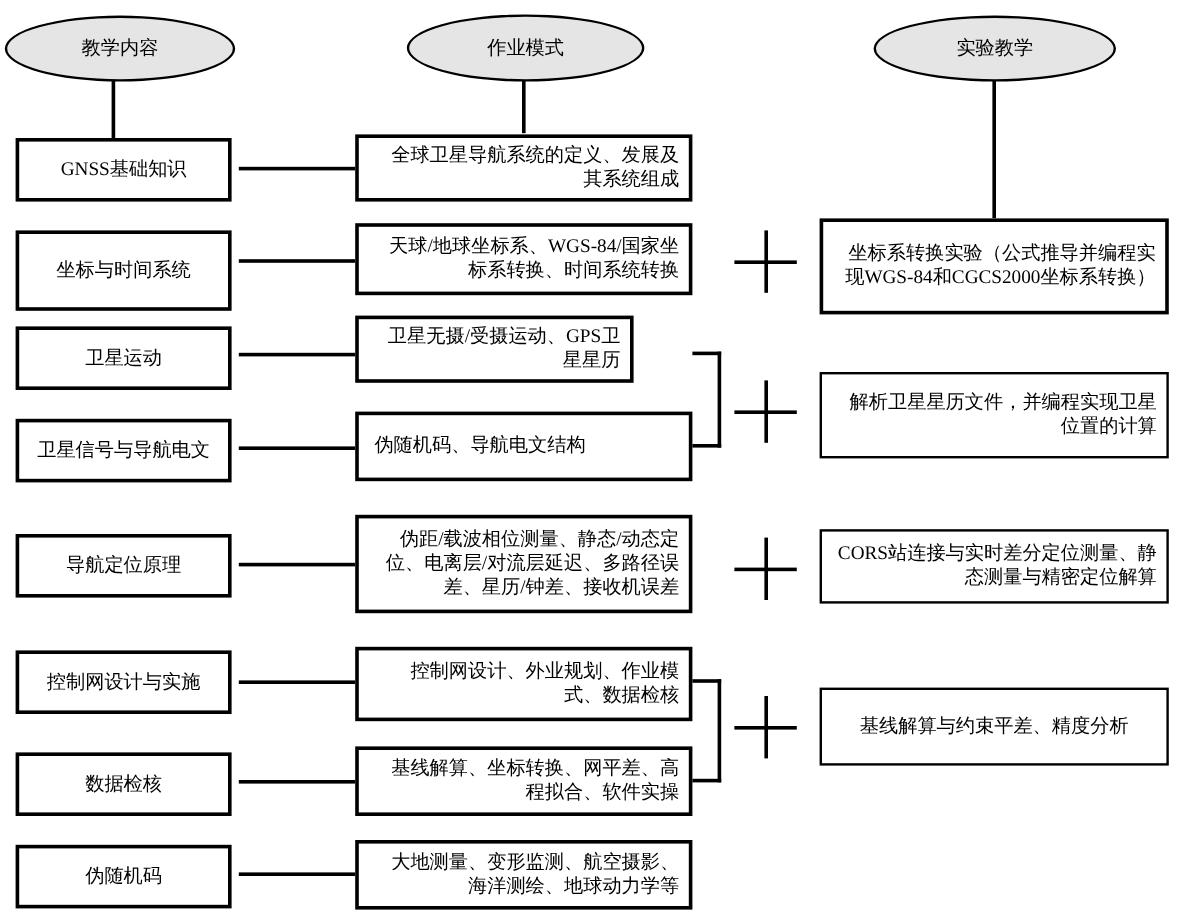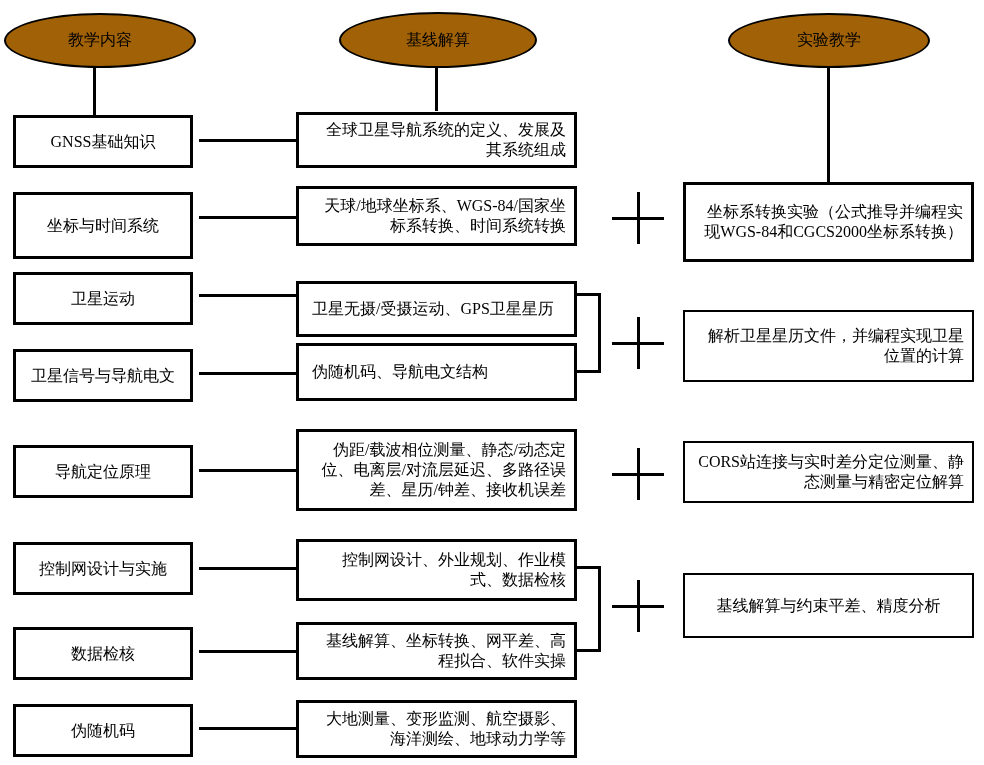--- a/index.html
+++ b/index.html
@@ -3,21 +3,21 @@
 <meta charset="utf-8">
 <style>
   html,body{margin:0;padding:0;background:#ffffff;}
   #canvas{
     position:relative;width:984px;height:765px;background:#ffffff;
     font-family:"Liberation Serif","DejaVu Serif",serif;color:#000;
   }
   .ellipse{
     position:absolute;border:2px solid #000;border-radius:50%;
     display:flex;align-items:center;justify-content:center;
-    font-size:16px;background:#a16207;box-sizing:border-box;
+    font-size:16px;background:#e5e5e5;box-sizing:border-box;
   }
   .box{
     position:absolute;border:3px solid #000;background:#fff;box-sizing:border-box;
     display:flex;align-items:center;font-size:16px;line-height:20px;
   }
   .box.thin{border-width:2px;}
   .box.center{justify-content:center;text-align:center;padding:0 6px;}
   .box.lefttext{padding:2px 8px 2px 13px;text-align:right;}
   .hline,.vline{position:absolute;background:#000;}
   .plus{position:absolute;width:52px;height:52px;}
@@ -26,21 +26,21 @@
 </style>
 </head>
 <body>
 
 <div id="canvas">
 
   <div class="ellipse" style="left:4px;top:13px;width:192px;height:55px">
     <span>教学内容</span>
   </div>
   <div class="ellipse" style="left:339px;top:12px;width:198px;height:56px">
-    <span>基线解算</span>
+    <span>作业模式</span>
   </div>
   <div class="ellipse" style="left:728px;top:13px;width:202px;height:55px">
     <span>实验教学</span>
   </div>
 
   <div class="vline" style="left:93px;top:67px;width:3px;height:48px"></div>
   <div class="vline" style="left:435px;top:67px;width:3px;height:44px"></div>
   <div class="vline" style="left:827px;top:67px;width:3px;height:115px"></div>
 
   <div class="box center" style="left:13px;top:115px;width:180px;height:53px">
@@ -76,21 +76,21 @@
   <div class="hline" style="left:199px;top:567px;width:97px;height:3px"></div>
   <div class="hline" style="left:199px;top:650px;width:97px;height:3px"></div>
   <div class="hline" style="left:199px;top:727px;width:97px;height:3px"></div>
 
   <div class="box lefttext" style="left:296px;top:112px;width:281px;height:56px">
     <span>全球卫星导航系统的定义、发展及其系统组成</span>
     </div>
   <div class="box lefttext" style="left:296px;top:186px;width:281px;height:60px">
     <span>天球/地球坐标系、WGS-84/国家坐标系转换、时间系统转换</span>
     </div>
-  <div class="box lefttext" style="left:296px;top:281px;width:281px;height:56px">
+  <div class="box lefttext" style="left:296px;top:263px;width:232px;height:56px">
     <span>卫星无摄/受摄运动、GPS卫星星历</span>
     </div>
   <div class="box lefttext" style="left:296px;top:343px;width:281px;height:58px">
     <span>伪随机码、导航电文结构</span>
     </div>
   <div class="box lefttext" style="left:296px;top:429px;width:281px;height:82px">
     <span>伪距/载波相位测量、静态/动态定位、电离层/对流层延迟、多路径误差、星历/钟差、接收机误差</span>
     </div>
   <div class="box lefttext" style="left:296px;top:539px;width:281px;height:62px">
     <span>控制网设计、外业规划、作业模式、数据检核</span>

